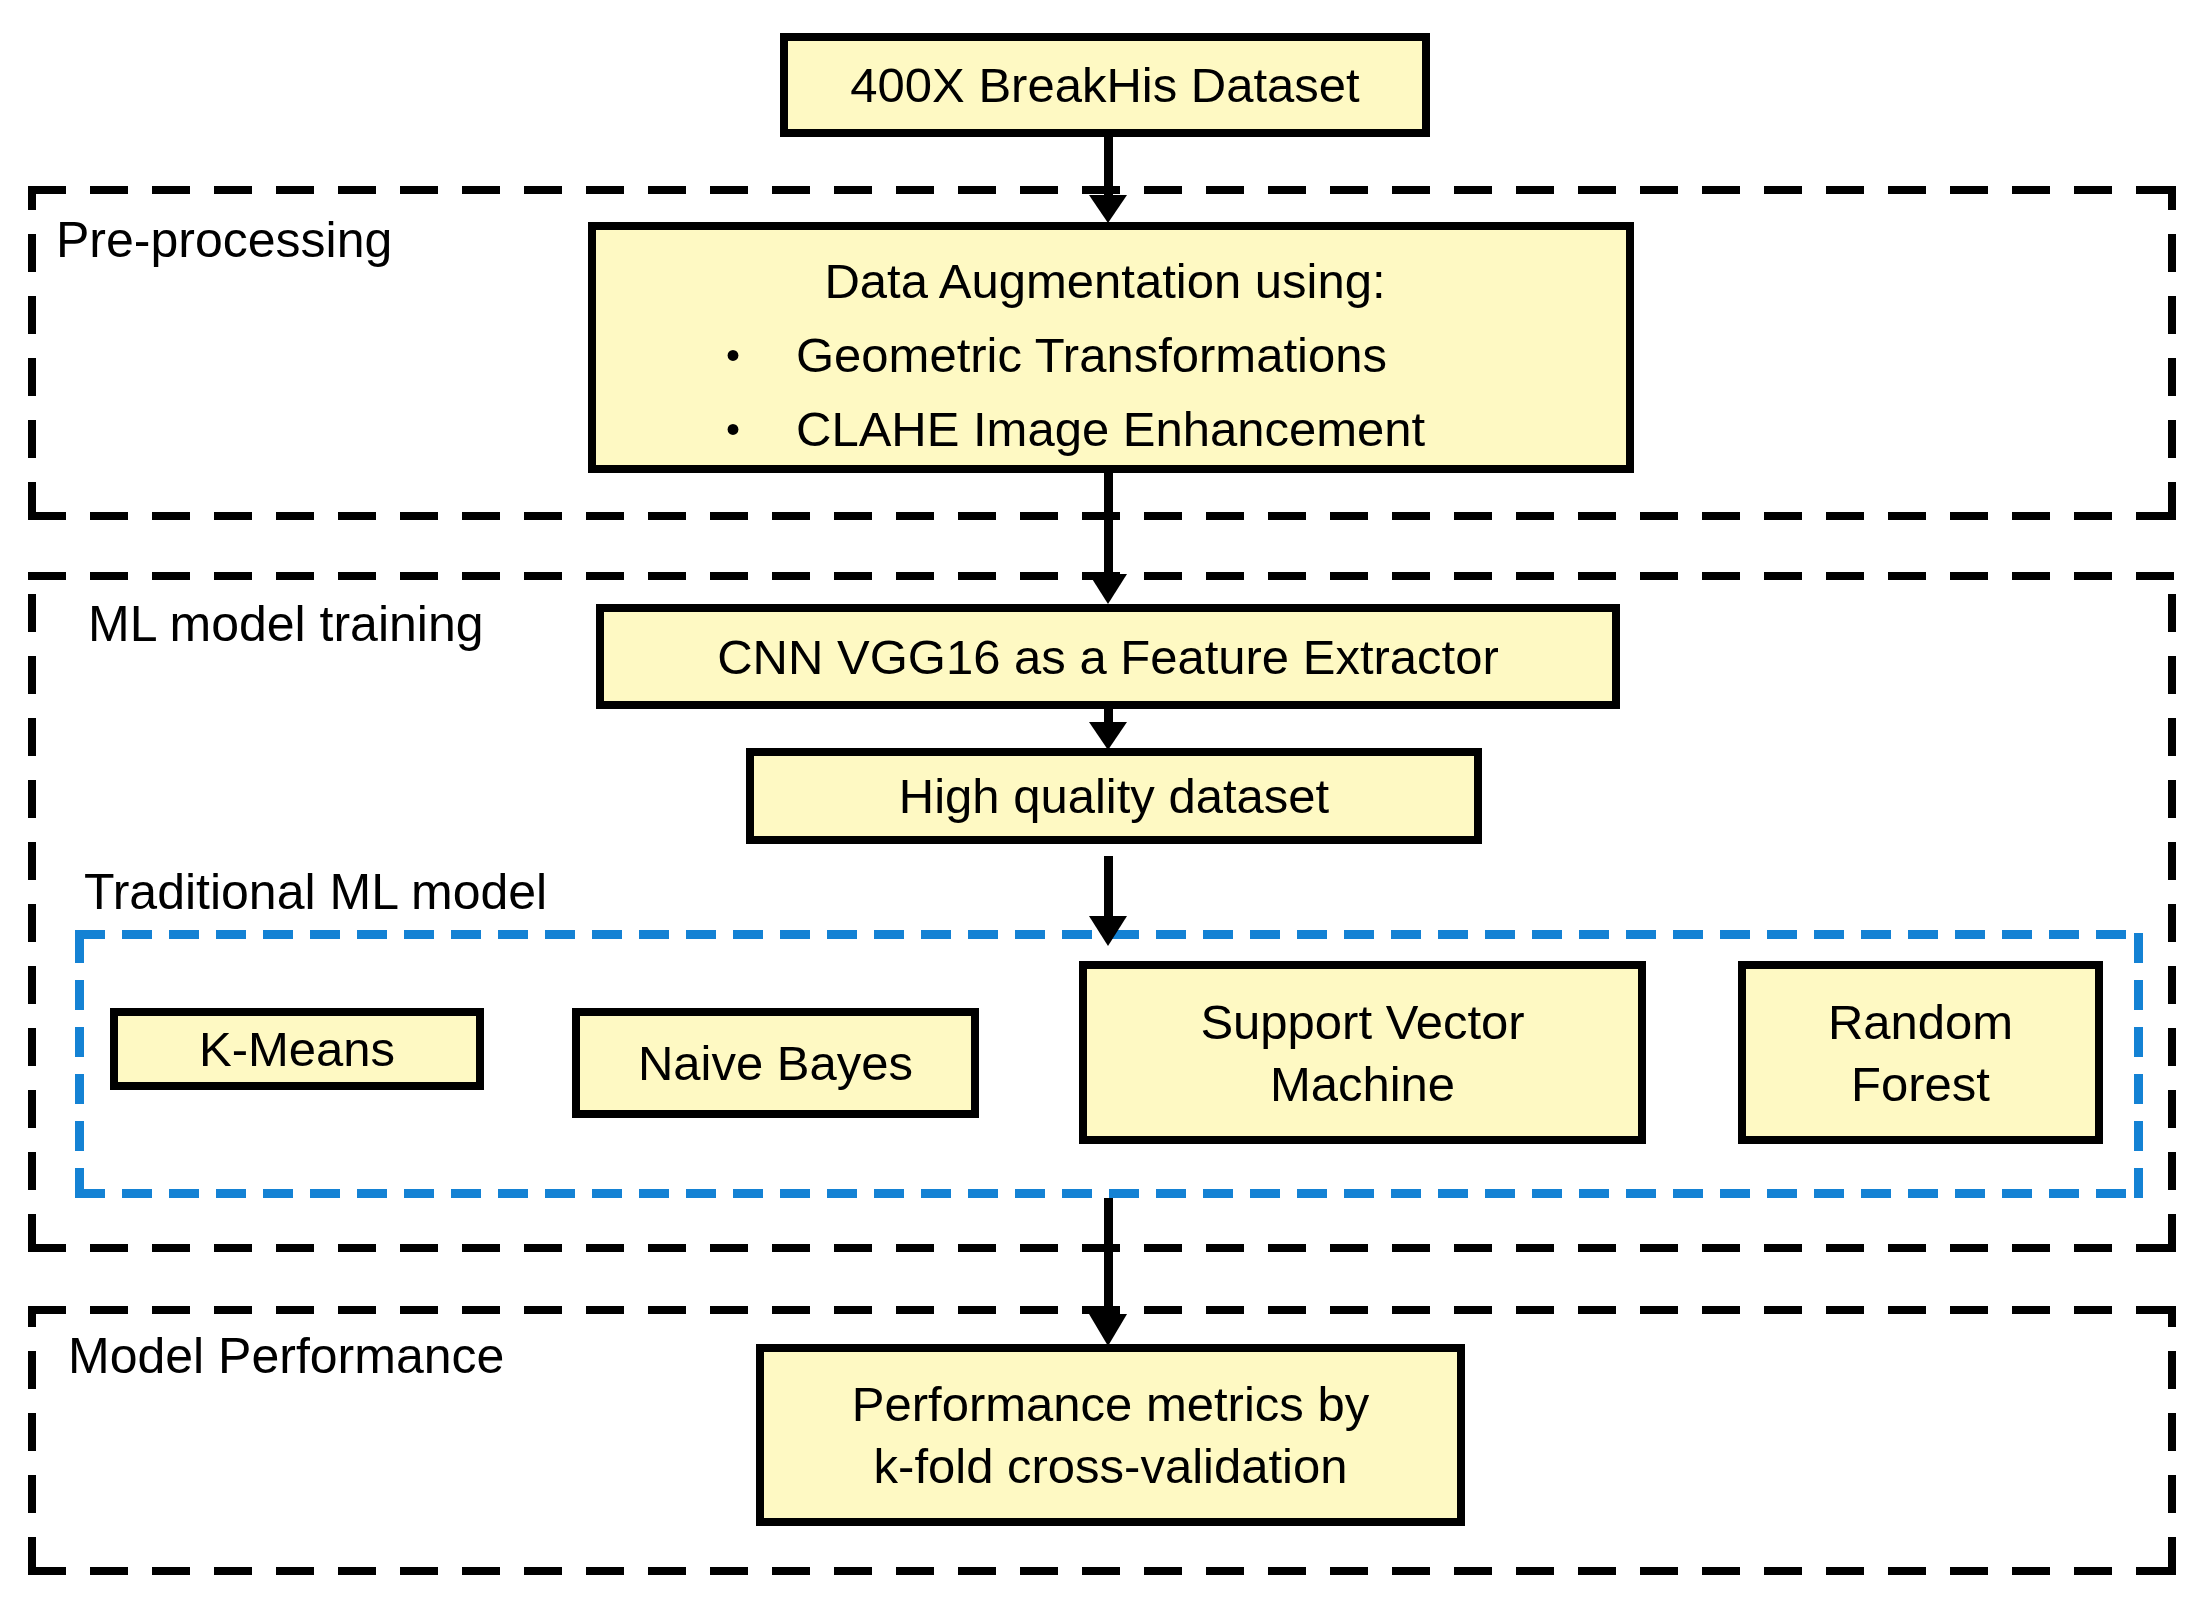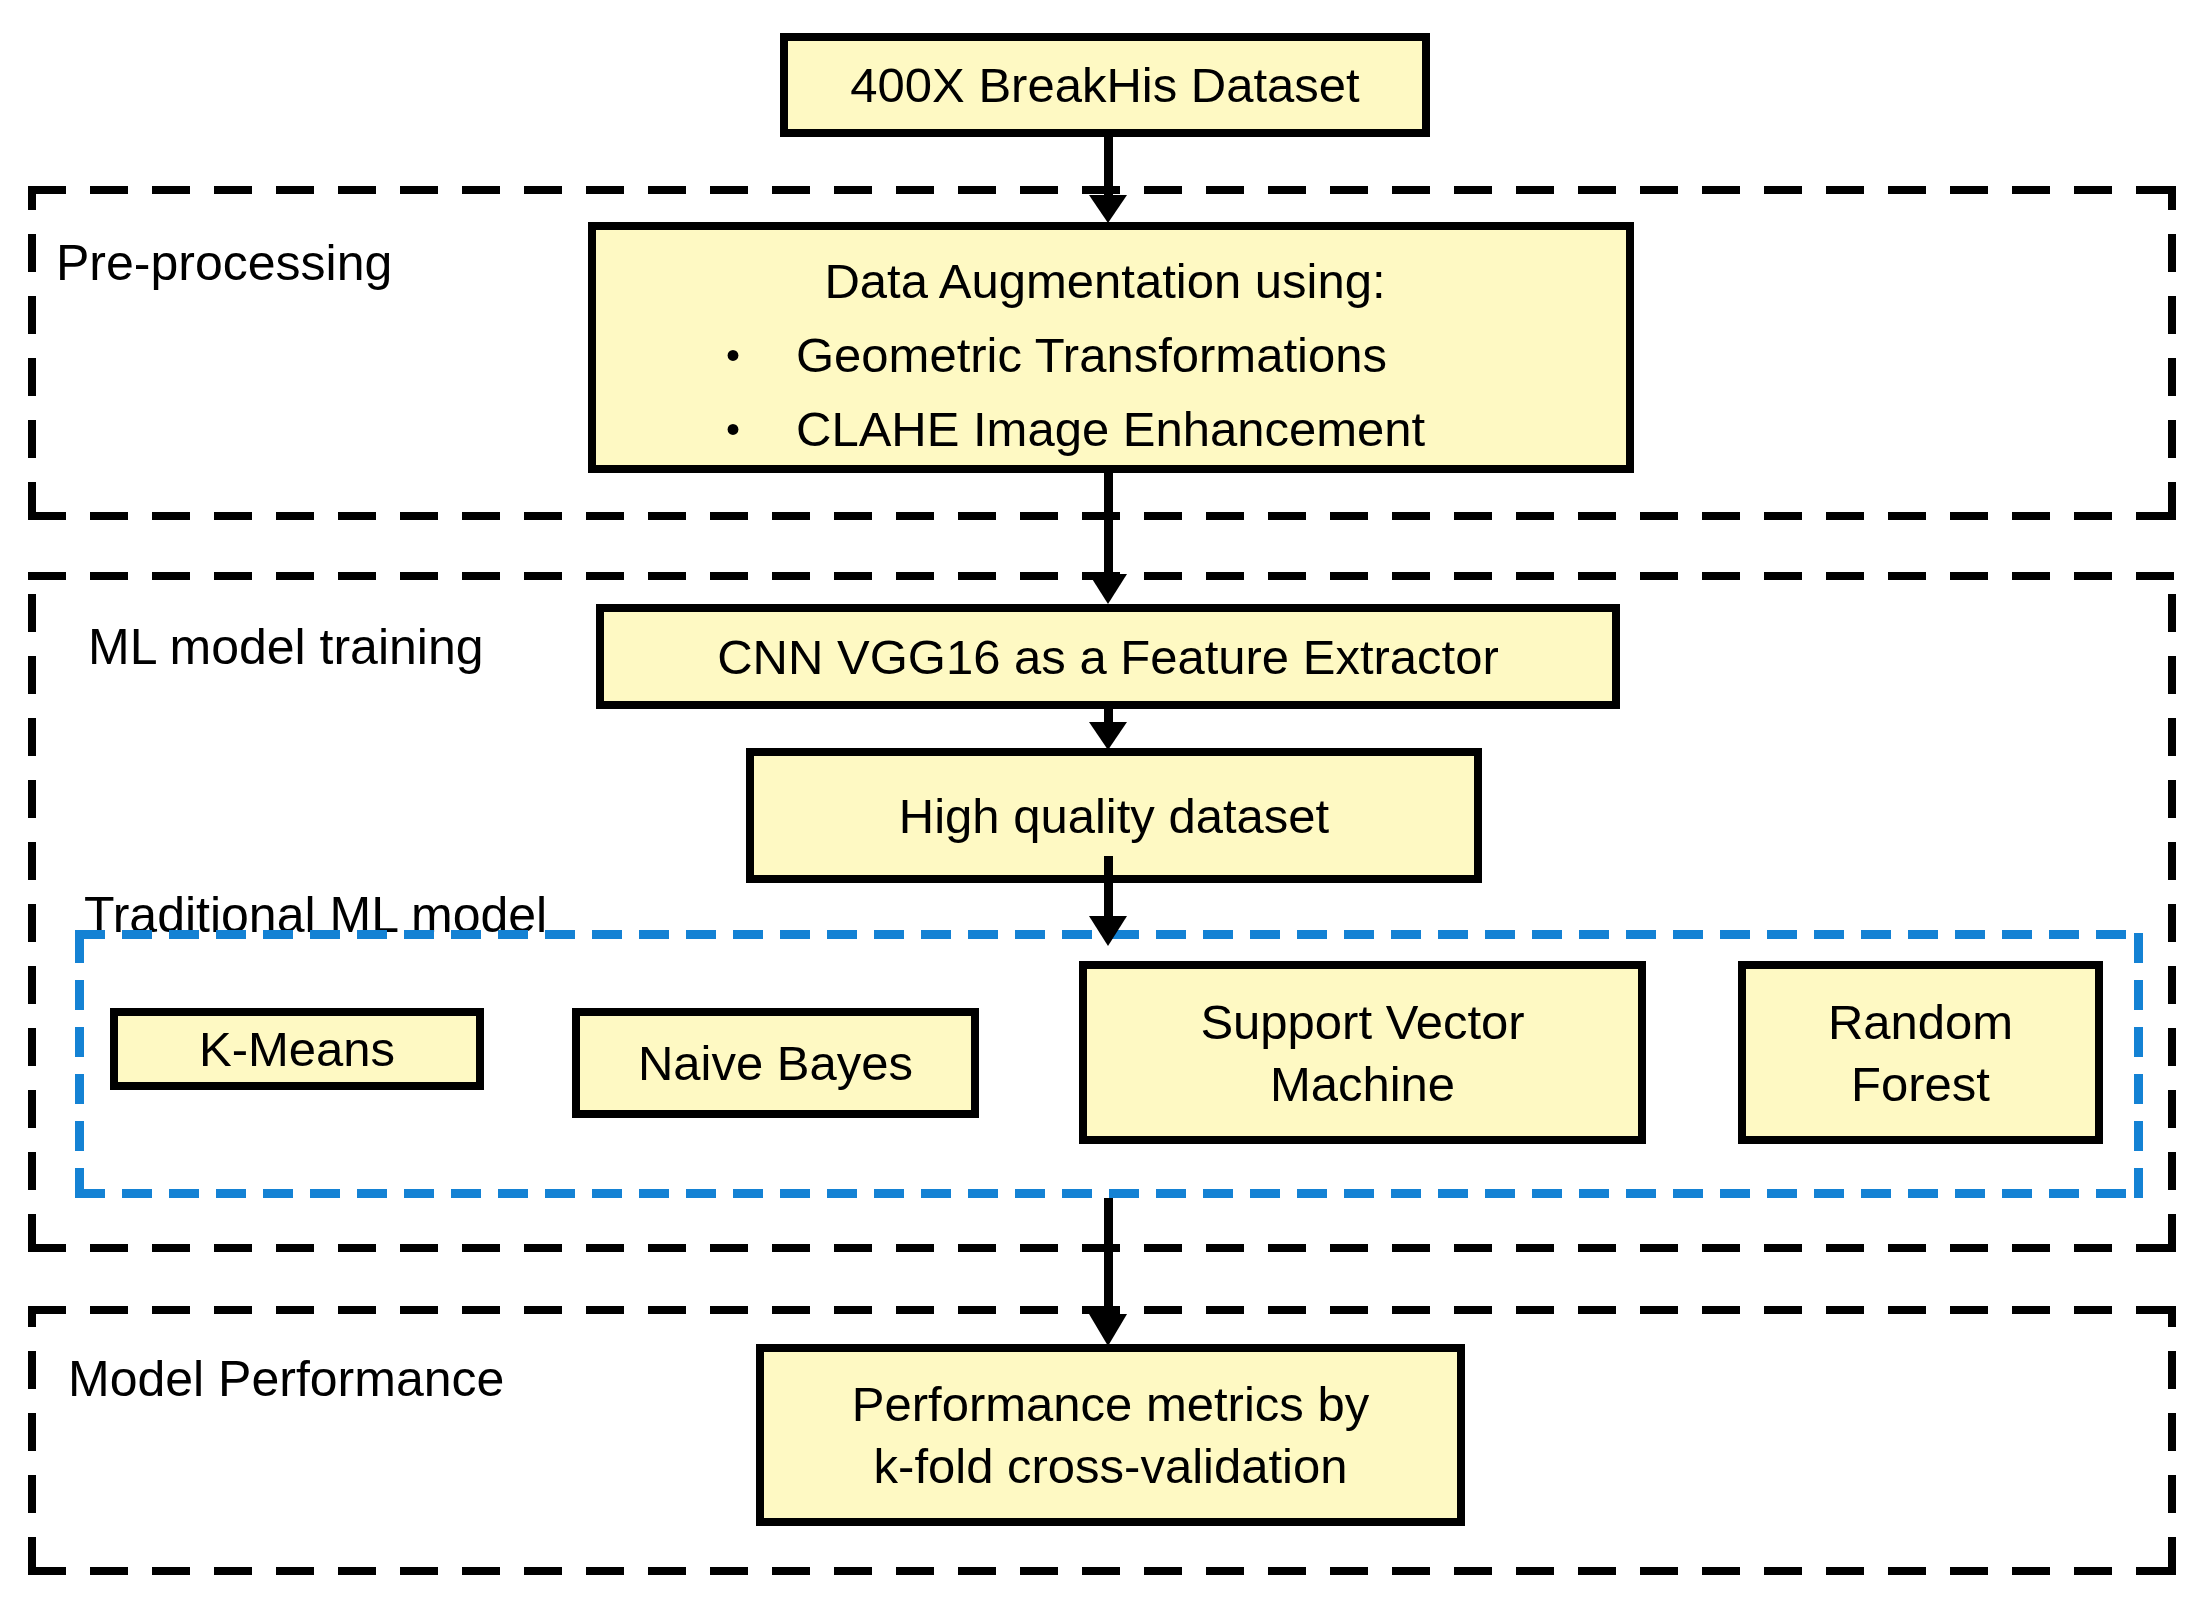--- a/index.html
+++ b/index.html
@@ -19,21 +19,20 @@
       repeating-linear-gradient(90deg,#000 0 38px,transparent 38px 62px) left top    / 100% 8px no-repeat,
       repeating-linear-gradient(90deg,#000 0 38px,transparent 38px 62px) left bottom / 100% 8px no-repeat,
       repeating-linear-gradient(0deg, #000 0 38px,transparent 38px 62px) left top    / 8px 100% no-repeat,
       repeating-linear-gradient(0deg, #000 0 38px,transparent 38px 62px) right top   / 8px 100% no-repeat;
   }
   .region-label{
     position:absolute;
     font-size:50px;
     line-height:56px;
     white-space:nowrap;
-    margin-top:23px;
   }
 
   
   .blue-frame{
     position:absolute;
     background:
       repeating-linear-gradient(90deg,var(--blue) 0 30px,transparent 30px 47px) left top    / 100% 9px no-repeat,
       repeating-linear-gradient(90deg,var(--blue) 0 30px,transparent 30px 47px) left bottom / 100% 9px no-repeat,
       repeating-linear-gradient(0deg, var(--blue) 0 30px,transparent 30px 47px) left top    / 9px 100% no-repeat,
       repeating-linear-gradient(0deg, var(--blue) 0 30px,transparent 30px 47px) right top   / 9px 100% no-repeat;
@@ -106,21 +105,21 @@
     <div class="aug-item">
       <span class="aug-bullet">•</span>
       <span>CLAHE Image Enhancement</span>
     </div>
   </div>
 
   <div class="node" style="left:596px; top:604px; width:1024px; height:105px;">
     <span>CNN VGG16 as a Feature Extractor</span>
   </div>
 
-  <div class="node" style="left:746px; top:748px; width:736px; height:135px;">
+  <div class="node" style="left:746px; top:748px; width:736px; height:96px;">
     <span>High quality dataset</span>
   </div>
 
   <div class="node" style="left:110px; top:1008px; width:374px; height:82px;">
     <span>K-Means</span>
   </div>
 
   <div class="node" style="left:572px; top:1008px; width:407px; height:110px;">
     <span>Naive Bayes</span>
   </div>

